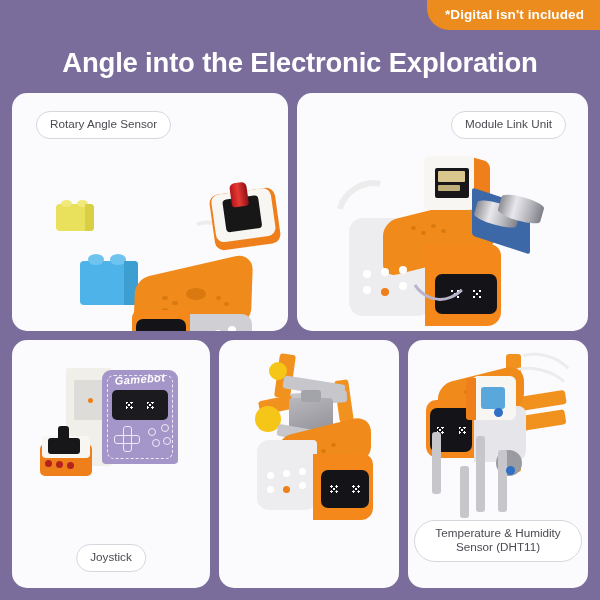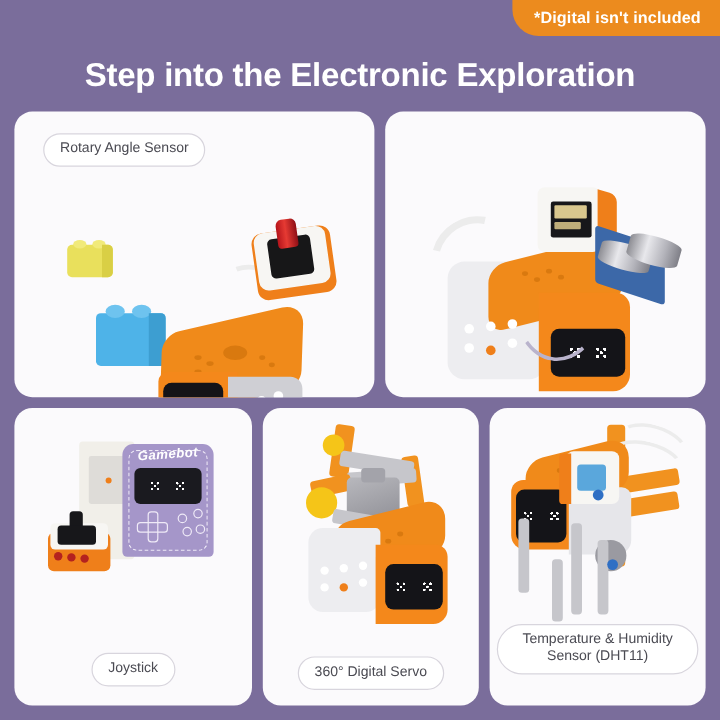--- a/index.html
+++ b/index.html
@@ -46,21 +46,21 @@
   .row{ display:flex; gap:9px; }
   .row.top{ height:238px; }
   .row.bottom{ flex:1; }
 
   .card{
     background:#fbfafc;
     border-radius:15px;
     position:relative;
     overflow:hidden;
   }
-  .card.c1{ width:300px; }
+  .card.c1{ width:276px; }
   .card.c2{ flex:1; }
   .card.c3{ width:198px; }
   .card.c4{ width:180px; }
   .card.c5{ flex:1; }
 
   
   .pill{
     position:absolute;
     border:1.3px solid #d8d5dd;
     border-radius:30px;
@@ -163,21 +163,21 @@
   
   .dht{ position:absolute; background:#f7f6f3; border-radius:6px; }
   .dht .sensor{ position:absolute; background:#5aa7dc; border-radius:3px; }
   .gear{ position:absolute; background:#9a9aa1; border-radius:50%; }
 </style>
 </head>
 <body>
 
 <div class="badge">*Digital isn't included</div>
 
-<div class="title">Step into the Electronic Exploration</div>
+<div class="title">Angle into the Electronic Exploration</div>
 
 <div class="grid">
 
   <div class="row top">
 
     <div class="card c1">
       <div class="art">
 
         <div class="brick" style="left:44px;top:111px;width:38px;height:27px;background:#e9e05c;">
           <div class="stud" style="left:5px;top:-4px;width:11px;height:7px;background:#f1ea7a;"></div>
@@ -271,20 +271,21 @@
         </div>
 
         <div style="position:absolute;left:175px;top:104px;width:58px;height:48px;
                     background:#3c68a8;border-radius:3px;transform:skewY(18deg);"></div>
         <div class="cyl" style="left:178px;top:110px;width:44px;height:22px;transform:rotate(16deg);"></div>
         <div class="cyl" style="left:202px;top:104px;width:44px;height:24px;transform:rotate(16deg);"></div>
 
         <div class="ribbon" style="left:108px;top:112px;width:74px;height:96px;transform:rotate(186deg);"></div>
       </div>
 
+      <div class="pill pill-p2">Module Link Unit</div>
     </div>
   </div>
 
   <div class="row bottom">
 
     <div class="card c3">
       <div class="art">
 
         <div class="boxcard" style="left:54px;top:28px;width:46px;height:98px;"></div>
         <div style="position:absolute;left:62px;top:40px;width:32px;height:40px;
@@ -361,21 +362,20 @@
           </div>
           <div class="dot" style="left:10px;top:46px;width:7px;height:7px;"></div>
           <div class="dot" style="left:26px;top:44px;width:7px;height:7px;"></div>
           <div class="dot" style="left:42px;top:42px;width:7px;height:7px;"></div>
           <div class="dot" style="left:10px;top:60px;width:7px;height:7px;"></div>
           <div class="dot" style="left:42px;top:56px;width:7px;height:7px;"></div>
           <div class="odot" style="left:26px;top:60px;width:7px;height:7px;"></div>
         </div>
       </div>
 
-      <div class="pill pill-p4">360° Digital Servo</div>
     </div>
 
     <div class="card c5">
       <div class="art">
 
         <div class="beam" style="left:98px;top:14px;width:15px;height:118px;"></div>
         <div class="beam" style="left:44px;top:78px;width:114px;height:15px;transform:rotate(-9deg);"></div>
         <div class="beam" style="left:104px;top:54px;width:54px;height:14px;transform:rotate(-9deg);"></div>
 
         <div class="cable" style="left:104px;top:14px;width:62px;height:36px;border-width:3px;

